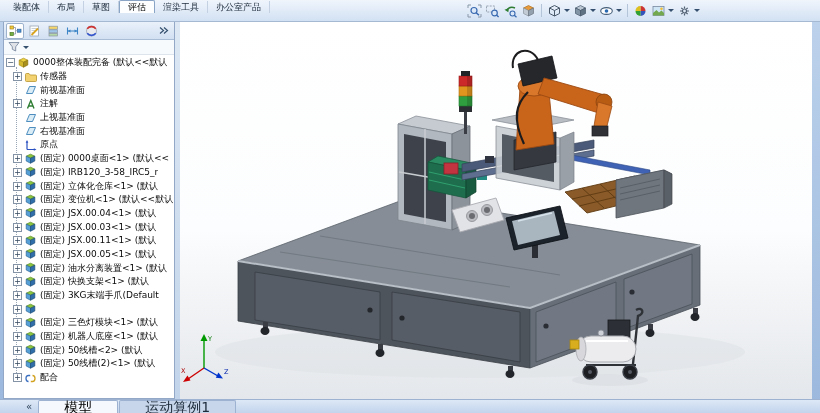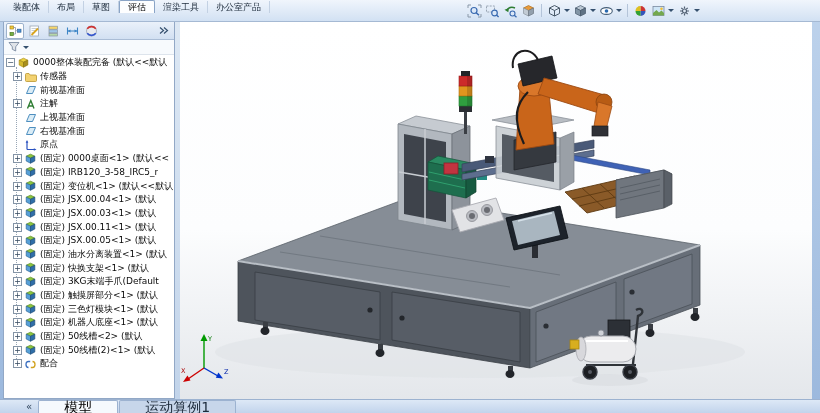--- a/index.html
+++ b/index.html
@@ -291,20 +291,31 @@
 
             <span class="ticon i-component"><svg width="14" height="12">
                 <path d="M6.5 1.2 L10.8 3.2 L6.5 5.2 L2.2 3.2 Z" fill="#8cc63f" stroke="#55861c" stroke-width="0.7"></path>
                 <path d="M2.2 3.2 L2.2 8 L6.5 10.2 L6.5 5.2 Z" fill="#56a0d8" stroke="#31689a" stroke-width="0.7"></path>
                 <path d="M10.8 3.2 L10.8 8 L6.5 10.2 L6.5 5.2 Z" fill="#2f6ea8" stroke="#1f4d7a" stroke-width="0.7"></path>
               </svg></span>
 
             <span class="lbl">(固定) IRB120_3-58_IRC5_r</span>
           </div>
 
+          <div class="trow t-component">
+            <span class="exp e-plus"></span>
+
+            <span class="ticon i-component"><svg width="14" height="12">
+                <path d="M6.5 1.2 L10.8 3.2 L6.5 5.2 L2.2 3.2 Z" fill="#8cc63f" stroke="#55861c" stroke-width="0.7"></path>
+                <path d="M2.2 3.2 L2.2 8 L6.5 10.2 L6.5 5.2 Z" fill="#56a0d8" stroke="#31689a" stroke-width="0.7"></path>
+                <path d="M10.8 3.2 L10.8 8 L6.5 10.2 L6.5 5.2 Z" fill="#2f6ea8" stroke="#1f4d7a" stroke-width="0.7"></path>
+              </svg></span>
+
+            <span class="lbl">(固定) 立体化仓库&lt;1&gt; (默认</span>
+          </div>
 
           <div class="trow t-component">
             <span class="exp e-plus"></span>
 
             <span class="ticon i-component"><svg width="14" height="12">
                 <path d="M6.5 1.2 L10.8 3.2 L6.5 5.2 L2.2 3.2 Z" fill="#8cc63f" stroke="#55861c" stroke-width="0.7"></path>
                 <path d="M2.2 3.2 L2.2 8 L6.5 10.2 L6.5 5.2 Z" fill="#56a0d8" stroke="#31689a" stroke-width="0.7"></path>
                 <path d="M10.8 3.2 L10.8 8 L6.5 10.2 L6.5 5.2 Z" fill="#2f6ea8" stroke="#1f4d7a" stroke-width="0.7"></path>
               </svg></span>
 
@@ -397,21 +408,20 @@
 
           <div class="trow t-component">
             <span class="exp e-plus"></span>
 
             <span class="ticon i-component"><svg width="14" height="12">
                 <path d="M6.5 1.2 L10.8 3.2 L6.5 5.2 L2.2 3.2 Z" fill="#8cc63f" stroke="#55861c" stroke-width="0.7"></path>
                 <path d="M2.2 3.2 L2.2 8 L6.5 10.2 L6.5 5.2 Z" fill="#56a0d8" stroke="#31689a" stroke-width="0.7"></path>
                 <path d="M10.8 3.2 L10.8 8 L6.5 10.2 L6.5 5.2 Z" fill="#2f6ea8" stroke="#1f4d7a" stroke-width="0.7"></path>
               </svg></span>
 
-            <span class="lbl">(固定) 触摸屏部分&lt;1&gt; (默认</span>
           </div>
 
           <div class="trow t-component">
             <span class="exp e-plus"></span>
 
             <span class="ticon i-component"><svg width="14" height="12">
                 <path d="M6.5 1.2 L10.8 3.2 L6.5 5.2 L2.2 3.2 Z" fill="#8cc63f" stroke="#55861c" stroke-width="0.7"></path>
                 <path d="M2.2 3.2 L2.2 8 L6.5 10.2 L6.5 5.2 Z" fill="#56a0d8" stroke="#31689a" stroke-width="0.7"></path>
                 <path d="M10.8 3.2 L10.8 8 L6.5 10.2 L6.5 5.2 Z" fill="#2f6ea8" stroke="#1f4d7a" stroke-width="0.7"></path>
               </svg></span>

